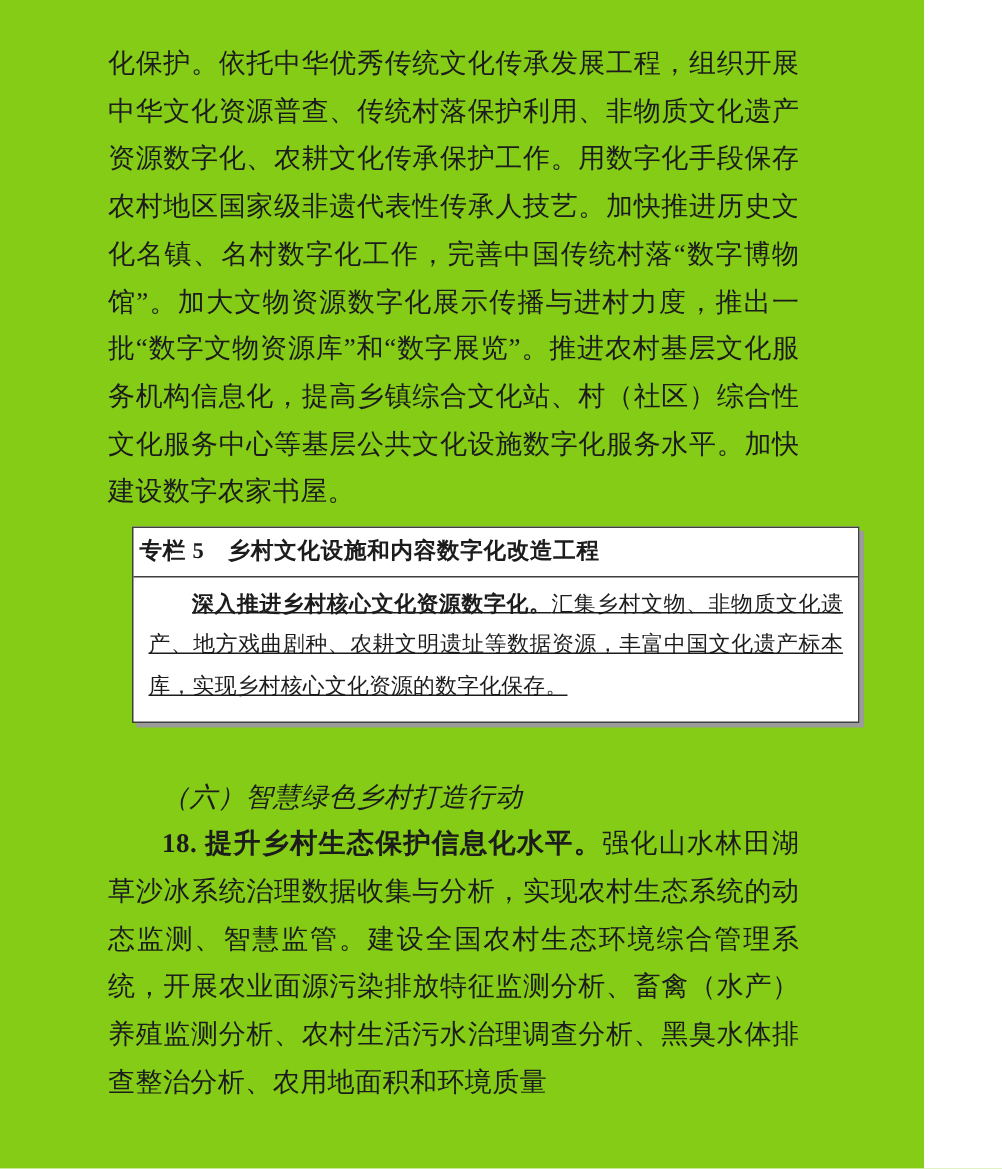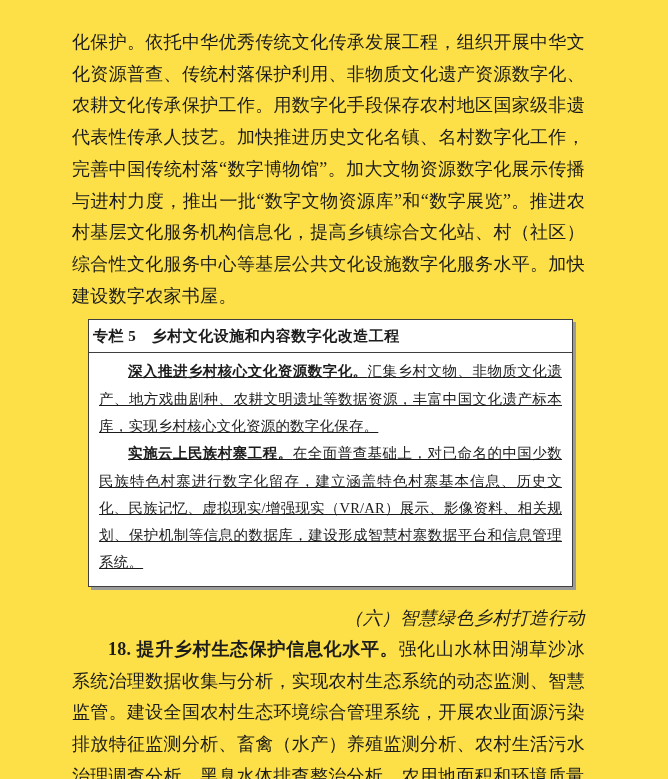--- a/index.html
+++ b/index.html
@@ -1,21 +1,21 @@
 <!DOCTYPE html>
 <html lang="zh"><head>
 <meta charset="utf-8">
 <style>
   html, body { margin: 0; padding: 0; background: #ffffff; }
   .page {
     position: relative;
-    width: 668px;
+    width: 616px;
     height: 779px;
     box-sizing: border-box;
-    background: #fde047;
+    background: #84cc16;
     padding: 27px 83px 0 72px;
     overflow: hidden;
     color: #1c1c1c;
     font-family: "Liberation Serif", "DejaVu Serif", serif;
   }
   .intro-para {
     margin: 0;
     font-size: 18px;
     line-height: 31.7px;
     text-align: justify;
@@ -45,28 +45,27 @@
     text-decoration: underline;
   }
   .box-para {
     margin: 0;
     text-indent: 2em;
     text-align: justify;
     letter-spacing: 0.2px;
   }
   .box-lead { font-weight: bold; }
   .section-heading {
-    margin: 15px 0 0;
+    margin: 33px 0 0;
     font-size: 18px;
     font-weight: normal;
     font-style: italic;
     text-indent: 2em;
     line-height: 32px;
     letter-spacing: 0.5px;
-    text-align: right;
   }
   .item-para {
     margin: 0;
     font-size: 18px;
     line-height: 31.8px;
     text-indent: 2em;
     text-align: justify;
     letter-spacing: 0.3px;
   }
   .item-lead { font-weight: bold; }
@@ -75,21 +74,20 @@
 <body>
 
 <div class="page">
 
   <p class="intro-para">化保护。依托中华优秀传统文化传承发展工程，组织开展中华文化资源普查、传统村落保护利用、非物质文化遗产资源数字化、农耕文化传承保护工作。用数字化手段保存农村地区国家级非遗代表性传承人技艺。加快推进历史文化名镇、名村数字化工作，完善中国传统村落“数字博物馆”。加大文物资源数字化展示传播与进村力度，推出一批“数字文物资源库”和“数字展览”。推进农村基层文化服务机构信息化，提高乡镇综合文化站、村（社区）综合性文化服务中心等基层公共文化设施数字化服务水平。加快建设数字农家书屋。</p>
 
   <div class="column-box">
     <div class="column-box-title">专栏 5　乡村文化设施和内容数字化改造工程</div>
     <div class="column-box-body">
       <p class="box-para"><span class="box-lead">深入推进乡村核心文化资源数字化。</span><span>汇集乡村文物、非物质文化遗产、地方戏曲剧种、农耕文明遗址等数据资源，丰富中国文化遗产标本库，实现乡村核心文化资源的数字化保存。</span></p>
-      <p class="box-para"><span class="box-lead">实施云上民族村寨工程。</span><span>在全面普查基础上，对已命名的中国少数民族特色村寨进行数字化留存，建立涵盖特色村寨基本信息、历史文化、民族记忆、虚拟现实/增强现实（VR/AR）展示、影像资料、相关规划、保护机制等信息的数据库，建设形成智慧村寨数据平台和信息管理系统。</span></p>
     </div>
   </div>
 
   <h3 class="section-heading">（六）智慧绿色乡村打造行动</h3>
 
   <p class="item-para"><span class="item-lead">18. 提升乡村生态保护信息化水平。</span><span>强化山水林田湖草沙冰系统治理数据收集与分析，实现农村生态系统的动态监测、智慧监管。建设全国农村生态环境综合管理系统，开展农业面源污染排放特征监测分析、畜禽（水产）养殖监测分析、农村生活污水治理调查分析、黑臭水体排查整治分析、农用地面积和环境质量</span></p>
 
 </div>
 
 </body></html>

